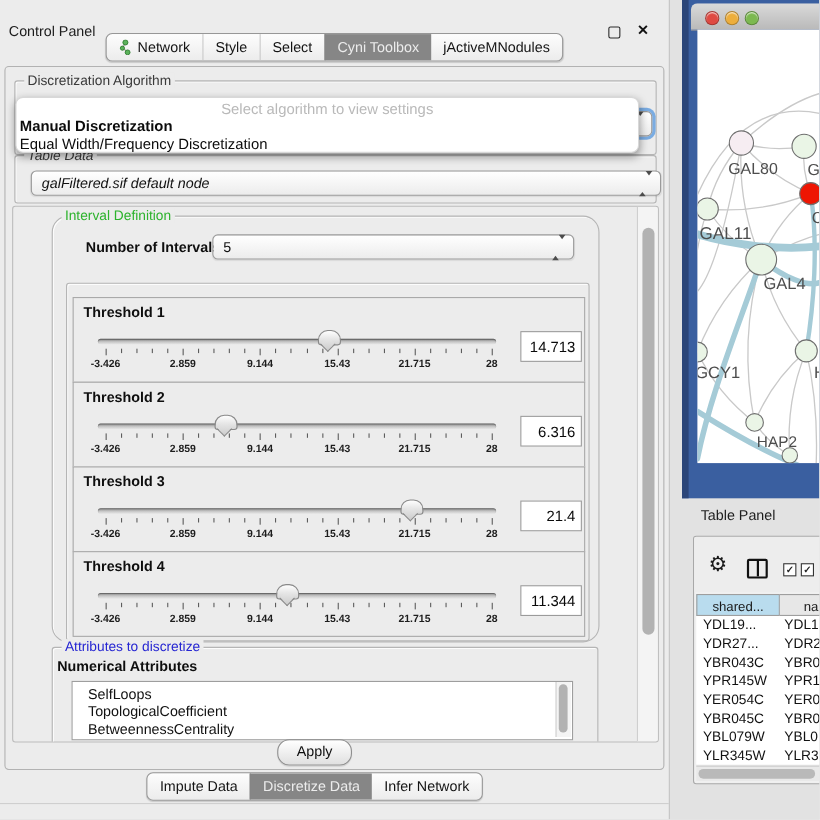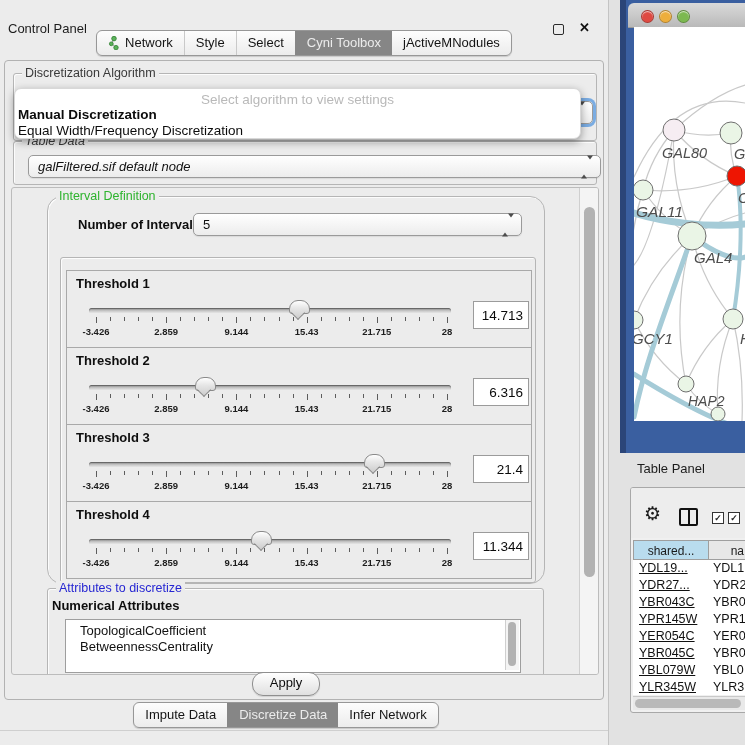--- a/index.html
+++ b/index.html
@@ -67,42 +67,42 @@
   #attr-list{position:absolute;left:17px;top:30px;width:454px;height:52px;background:#ffffff;border:1px solid #9e9e9e;overflow:hidden;}
   .attr-item{font-size:13px;color:#111;line-height:16px;padding-left:14px;white-space:nowrap;}
 
   
   .push-btn{position:absolute;background:linear-gradient(#ffffff,#e0e0e0);border:1px solid #8f8f8f;border-radius:11px;font-size:13px;color:#0c0c0c;text-align:center;line-height:20px;box-shadow:0 1px 1px rgba(0,0,0,.12);}
 
   
   #cp-bottom-line{position:absolute;left:0;top:730px;width:608px;border-top:1px solid #cfcfcf;}
 
   
-  #net-window{position:absolute;left:620px;top:0;width:125px;height:453px;background:#3a5fa0;font-style:italic;}
+  #net-window{position:absolute;left:620px;top:0;width:125px;height:453px;background:#3a5fa0;}
   #net-window-edge{position:absolute;left:0;top:0;width:6px;height:453px;background:#2b4578;}
   #net-titlebar{position:absolute;left:8px;top:3px;width:117px;height:24px;background:linear-gradient(#dadada,#b9b9b9);border-radius:6px 0 0 0;border-bottom:1px solid #9a9a9a;}
   .traffic{position:absolute;top:6.5px;width:11px;height:11px;border-radius:50%;box-shadow:inset 0 1px 1px rgba(255,255,255,.7);}
   #net-canvas{position:absolute;left:14px;top:27px;width:111px;height:394px;background:#ffffff;overflow:hidden;}
 
   
   #table-panel-title{position:absolute;left:637px;top:461px;font-size:13px;color:#1c1c1c;}
   #table-panel{position:absolute;left:630px;top:487px;width:115px;height:224px;border:1px solid #a8a8a8;border-radius:3px 0 0 3px;background:#f0f0f0;overflow:hidden;}
   #tp-toolbar{position:absolute;left:0;top:0;width:115px;height:50px;background:#ededed;}
   .tp-icon{position:absolute;top:20px;}
   #gear-glyph{font-size:19px;line-height:19px;color:#1a1a1a;top:16px;}
   #split-icon{width:15px;height:14px;border:2px solid #111;border-radius:2px;}
   #split-icon::after{content:"";position:absolute;left:6.5px;top:0;width:2px;height:14px;background:#111;}
   .cb-icon{width:10px;height:10px;border:1.5px solid #333;background:#fff;font-size:9px;line-height:10px;text-align:center;color:#222;font-weight:bold;}
   #tp-header{position:absolute;left:2px;top:52px;width:113px;height:20px;display:flex;}
   .tp-hcell{box-sizing:border-box;font-size:12px;color:#1a1a1a;line-height:20px;border:1px solid #9e9e9e;}
   #tp-hcell-0{width:76px;text-align:center;background:#b9dcee;}
   #tp-hcell-1{width:37px;text-align:right;background:#e7e7e7;border-left:none;padding-right:1px;}
   #tp-rows{position:absolute;left:2px;top:72px;width:113px;height:135px;background:#ffffff;overflow:hidden;}
   .tp-row{display:flex;height:17px;}
-  .tp-c0{width:76px;padding-left:6px;box-sizing:border-box;font-size:12.5px;color:#111;line-height:17px;white-space:nowrap;text-decoration:underline;}
+  .tp-c0{width:76px;padding-left:6px;box-sizing:border-box;font-size:12.5px;color:#111;line-height:17px;white-space:nowrap;}
   .tp-c1{width:37px;padding-left:4px;box-sizing:border-box;font-size:12.5px;color:#111;line-height:17px;white-space:nowrap;overflow:hidden;}
   #tp-hscroll{position:absolute;left:2px;top:208px;width:113px;height:13px;background:#e9e9e9;border-top:1px solid #c9c9c9;}
   #tp-hthumb{position:absolute;left:2px;top:2px;width:106px;height:9px;background:#b9b9b9;border-radius:5px;}
 </style>
 </head>
 <body>
 
 <div id="stage">
 
   <div id="control-panel">
@@ -340,20 +340,21 @@
                 </div>
               </div>
           </div>
         </div>
 
         <div class="group" style="left:35px;top:400px;width:495px;height:110px;">
           <span class="group-title t-blue">Attributes to discretize</span>
           <span style="position:absolute;left:4px;top:9px;font-weight:bold;font-size:13px;color:#0e0e0e;">Numerical Attributes</span>
           <div id="attr-list">
               <div style="height: 3px;"></div>
+              <div class="attr-item">SelfLoops</div>
               <div class="attr-item">TopologicalCoefficient</div>
               <div class="attr-item">BetweennessCentrality</div>
             </div>
           <div class="vscroll-track" style="left:457px;top:31px;width:13px;height:50px;">
             <div class="vscroll-thumb" style="left:2px;top:2px;width:8px;height:44px;"></div>
           </div>
         </div>
 
         <div class="vscroll-track" style="left:567px;top:0;width:19px;height:486px;">
           <div class="vscroll-thumb" style="left:4px;top:19px;width:11px;height:370px;"></div>

